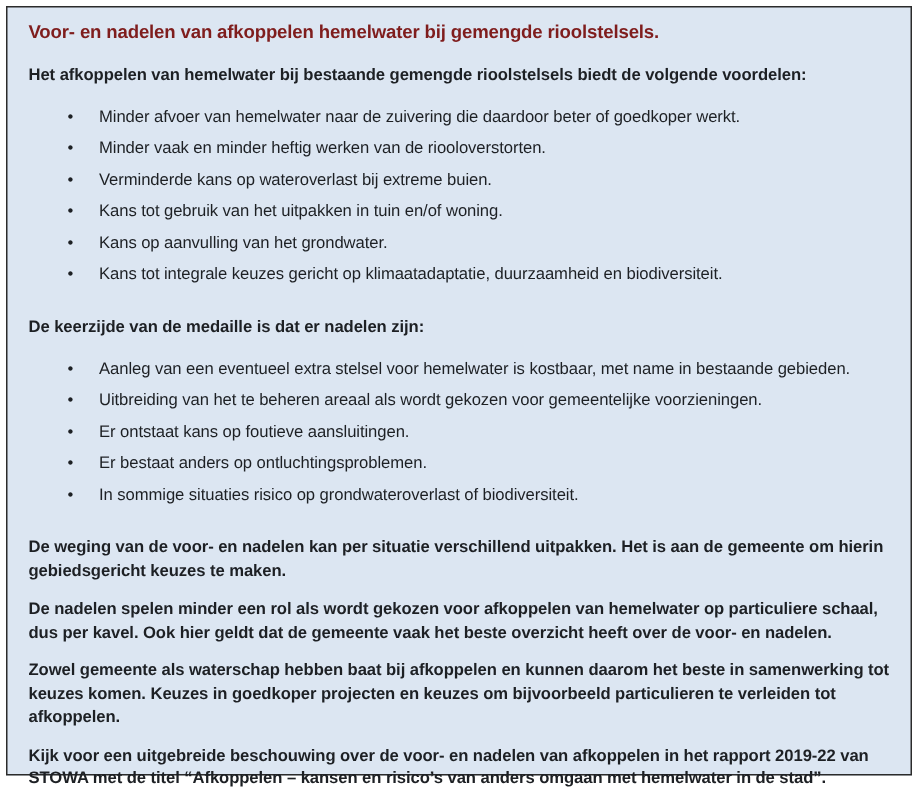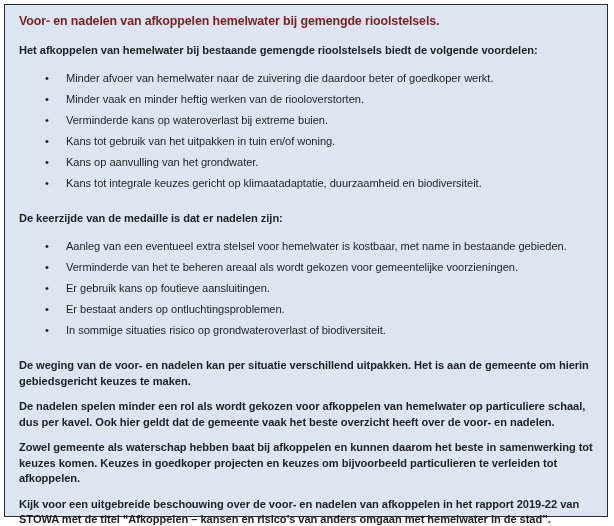--- a/index.html
+++ b/index.html
@@ -120,25 +120,25 @@
 
   <div class="gap-12"></div>
 
   <ul class="bullets">
     <li>
       <span class="bullet-dot">•</span>
       <span>Aanleg van een eventueel extra stelsel voor hemelwater is kostbaar, met name in bestaande gebieden.</span>
     </li>
     <li>
       <span class="bullet-dot">•</span>
-      <span>Verminderde van het te beheren areaal als wordt gekozen voor gemeentelijke voorzieningen.</span>
+      <span>Uitbreiding van het te beheren areaal als wordt gekozen voor gemeentelijke voorzieningen.</span>
     </li>
     <li>
       <span class="bullet-dot">•</span>
-      <span>Er gebruik kans op foutieve aansluitingen.</span>
+      <span>Er ontstaat kans op foutieve aansluitingen.</span>
     </li>
     <li>
       <span class="bullet-dot">•</span>
       <span>Er bestaat anders op ontluchtingsproblemen.</span>
     </li>
     <li>
       <span class="bullet-dot">•</span>
       <span>In sommige situaties risico op grondwateroverlast of biodiversiteit.</span>
     </li>
   </ul>

